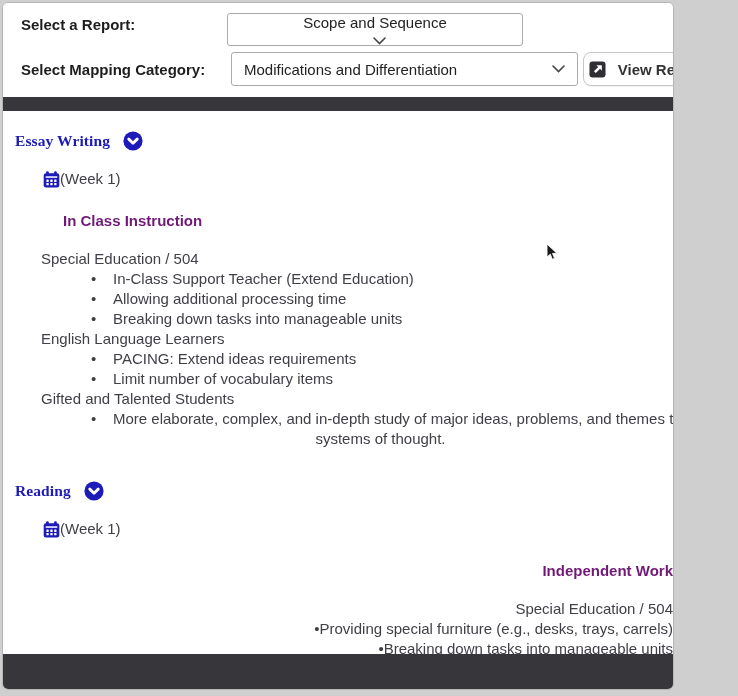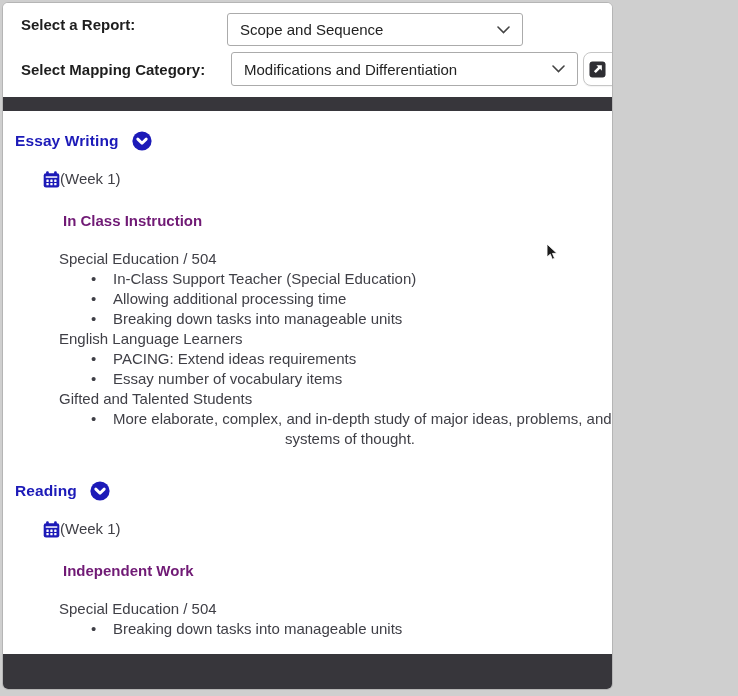--- a/index.html
+++ b/index.html
@@ -4,71 +4,71 @@
 <style>
   * { margin:0; padding:0; box-sizing:border-box; }
   html,body { width:738px; height:696px; }
   body {
     font-family:"Liberation Sans","DejaVu Sans",sans-serif;
     background:#cfcfcf;
     position:relative;
     overflow:hidden;
   }
   .window {
-    position:absolute; left:2px; top:2px; width:611px; height:688px;
+    position:absolute; left:2px; top:2px; width:672px; height:688px;
     background:#ffffff; border:1px solid #b5b5b5; border-radius:6px;
     overflow:hidden;
     padding-left:9px;
   }
   
   .topbar { position:absolute; left:0; top:0; width:100%; height:94px; background:#fff; }
   .field-label {
     position:absolute; left:18px; font-weight:bold; font-size:15px; color:#1e1e1e;
   }
   .label-report   { top:13px; }
   .label-category { top:58px; }
   .select {
     position:absolute; background:#fff; border:1px solid #ababab; border-radius:3px;
     display:flex; align-items:center; padding:0 12px; font-size:15px; color:#222;
     cursor:default;
   }
-  .select-report   { left:224px; top:10px;  width:296px; height:33px; }
+  .select-report   { left:224px; top:10px;  width:296px; height:33px;flex-direction:column; }
   .select-category { left:228px; top:49px;  width:347px; height:34px;justify-content:flex-end; }
   .select .sel-text { flex:1; white-space:nowrap; overflow:hidden; }
   .select .chev { margin-left:8px; display:flex; align-items:center; }
   .view-report-btn {
     position:absolute; left:580px; top:49px; width:127px; height:34px;
     background:#fff; border:1px solid #c6c6c6; border-radius:8px;
     display:flex; align-items:center; justify-content:center; gap:12px;
     font-size:15px; font-weight:bold; color:#333; box-shadow:0 1px 1px rgba(0,0,0,0.05);
   }
   
   .darkbar { position:absolute; left:0; width:100%; background:#37363b; }
   .darkbar.top    { top:94px; height:14px; }
   .darkbar.bottom { bottom:0; height:35px; }
   
   .content {
     position:absolute; left:0; top:108px; width:100%; height:545px;
     background:#fff; overflow:hidden; padding-top:20px;
     color:#3f3f46; font-size:15px;
   }
-  .section + .section { margin-top:32px; }
+  .section + .section { margin-top:32px;text-align:right; }
   .section-title-row {
     margin-left:12px; display:flex; align-items:center; gap:13px;
     height:20px; line-height:20px;
   }
-  .section-title { color:#1c1ab8; font-weight:bold; font-size:15.5px; letter-spacing:0.1px; }
+  .section-title { color:#1c1ab8; font-weight:bold; font-size:15.5px; letter-spacing:0.1px;font-family:Liberation Serif, serif; }
   .chev-circle { display:flex; align-items:center; }
   .week-row {
     margin-top:18px; margin-left:40px; display:flex; align-items:center; 
     height:20px; line-height:20px;
   }
   .activity { margin-top:22px; margin-left:60px; font-weight:bold; line-height:20px; color:#701a75; }
   .groups { margin-top:18px; }
-  .group-heading { margin-left:56px; line-height:20px; }
+  .group-heading { margin-left:38px; line-height:20px; }
   .bullet { margin-left:88px; line-height:20px; white-space:nowrap; }
   .bullet .dot { display:inline-block; width:22px; color:#3f3f46; }
   .bullet-cont { margin-left:85px; line-height:20px;text-align:center; }
   
   .cursor { position:absolute; left:546px; top:243px; pointer-events:none; }
 </style>
 </head>
 <body>
 
 <div class="window">
@@ -135,26 +135,26 @@
        <rect x="7.3" y="12" width="2.3" height="2.3" rx="0.5"></rect>
        <rect x="11.2" y="12" width="2.3" height="2.3" rx="0.5"></rect>
      </g>
             </svg>
           </span>
      <span>(Week 1)</span>
         </div>
         <div class="activity">In Class Instruction</div>
         <div class="groups">
           <div class="group-heading">Special Education / 504</div>
-          <div class="bullet"><span class="dot">•</span><span>In-Class Support Teacher (Special Education)</span></div>
+          <div class="bullet"><span class="dot">•</span><span>In-Class Support Teacher (Extend Education)</span></div>
           <div class="bullet"><span class="dot">•</span><span>Allowing additional processing time</span></div>
           <div class="bullet"><span class="dot">•</span><span>Breaking down tasks into manageable units</span></div>
           <div class="group-heading">English Language Learners</div>
           <div class="bullet"><span class="dot">•</span><span>PACING: Extend ideas requirements</span></div>
-          <div class="bullet"><span class="dot">•</span><span>Essay number of vocabulary items</span></div>
+          <div class="bullet"><span class="dot">•</span><span>Limit number of vocabulary items</span></div>
           <div class="group-heading">Gifted and Talented Students</div>
           <div class="bullet"><span class="dot">•</span><span>More elaborate, complex, and in-depth study of major ideas, problems, and themes that integrate</span></div>
           <div class="bullet-cont">systems of thought.</div>
         </div>
       </div>
       <div class="section">
         <div class="section-title-row">
           <span class="section-title">Reading</span>
      <span class="chev-circle">
             <svg width="20" height="20" viewBox="0 0 20 20">
@@ -178,20 +178,21 @@
        <rect x="7.3" y="12" width="2.3" height="2.3" rx="0.5"></rect>
        <rect x="11.2" y="12" width="2.3" height="2.3" rx="0.5"></rect>
      </g>
             </svg>
           </span>
      <span>(Week 1)</span>
         </div>
         <div class="activity">Independent Work</div>
         <div class="groups">
           <div class="group-heading">Special Education / 504</div>
+          <div class="bullet"><span class="dot">•</span><span>Providing special furniture (e.g., desks, trays, carrels)</span></div>
           <div class="bullet"><span class="dot">•</span><span>Breaking down tasks into manageable units</span></div>
         </div>
       </div>
     </div>
 
   <div class="darkbar bottom"></div>
 </div>
 
 <div class="cursor">
   <svg width="13" height="19" viewBox="0 0 13 19">

